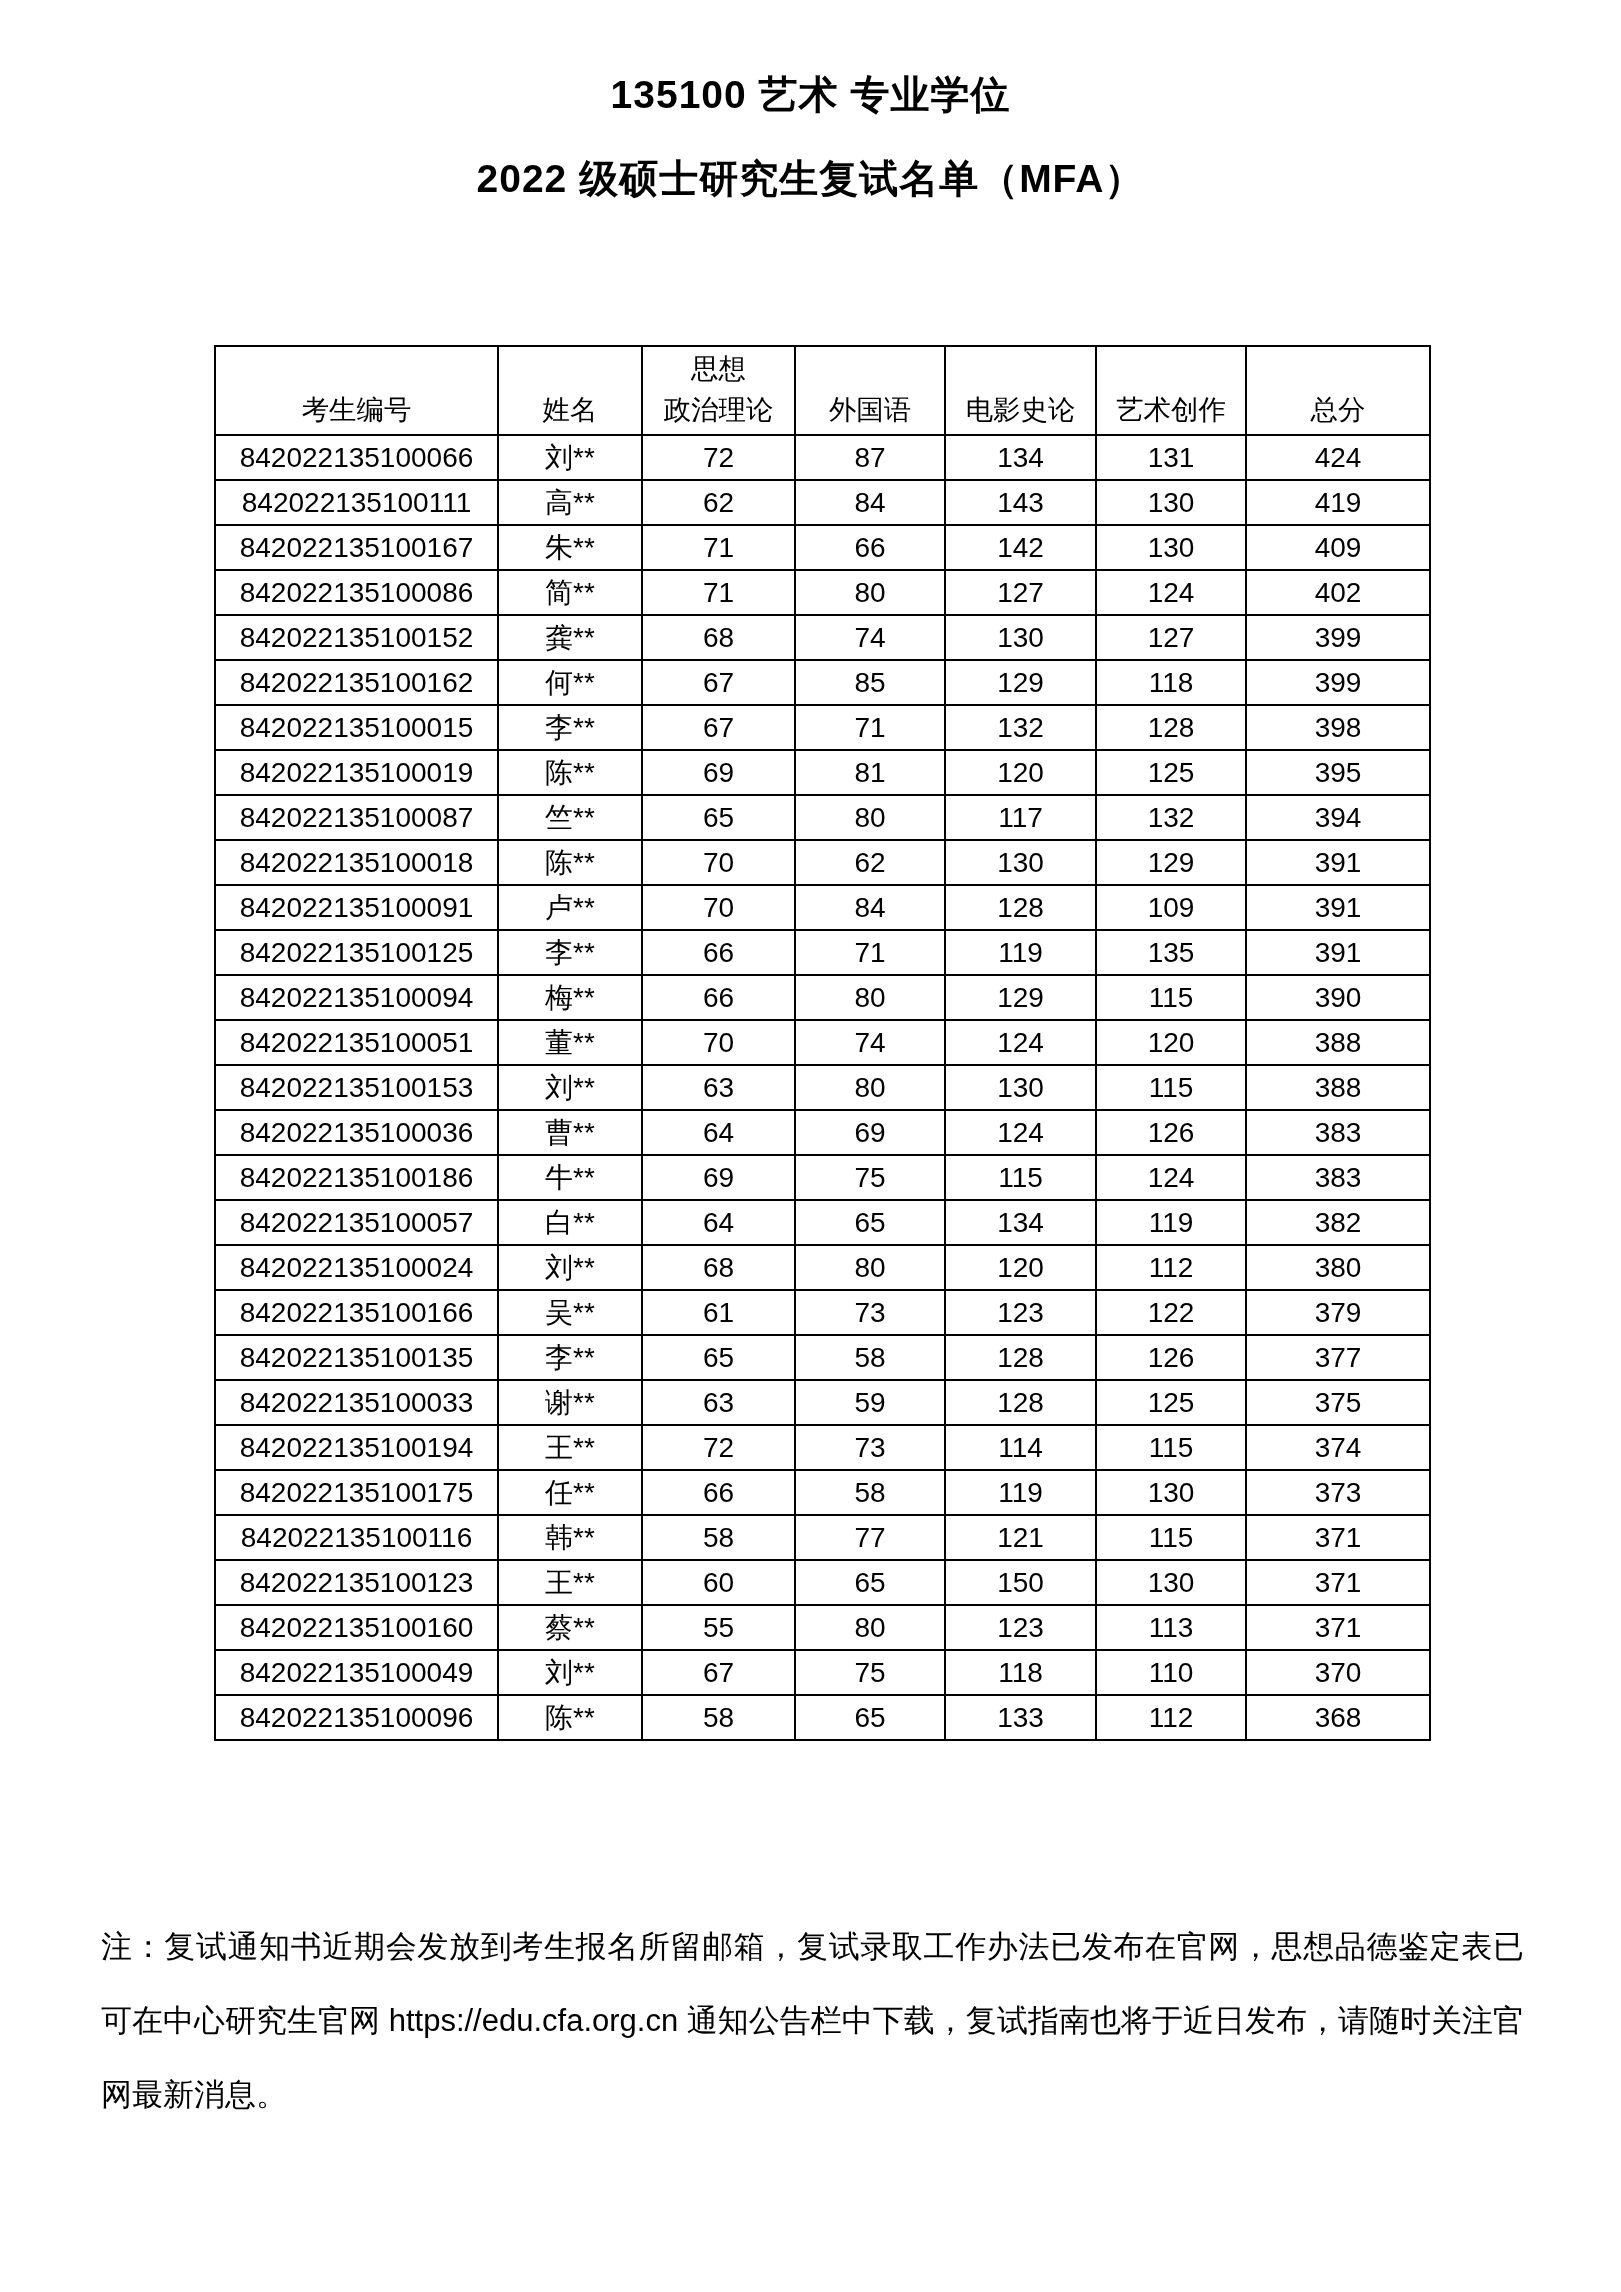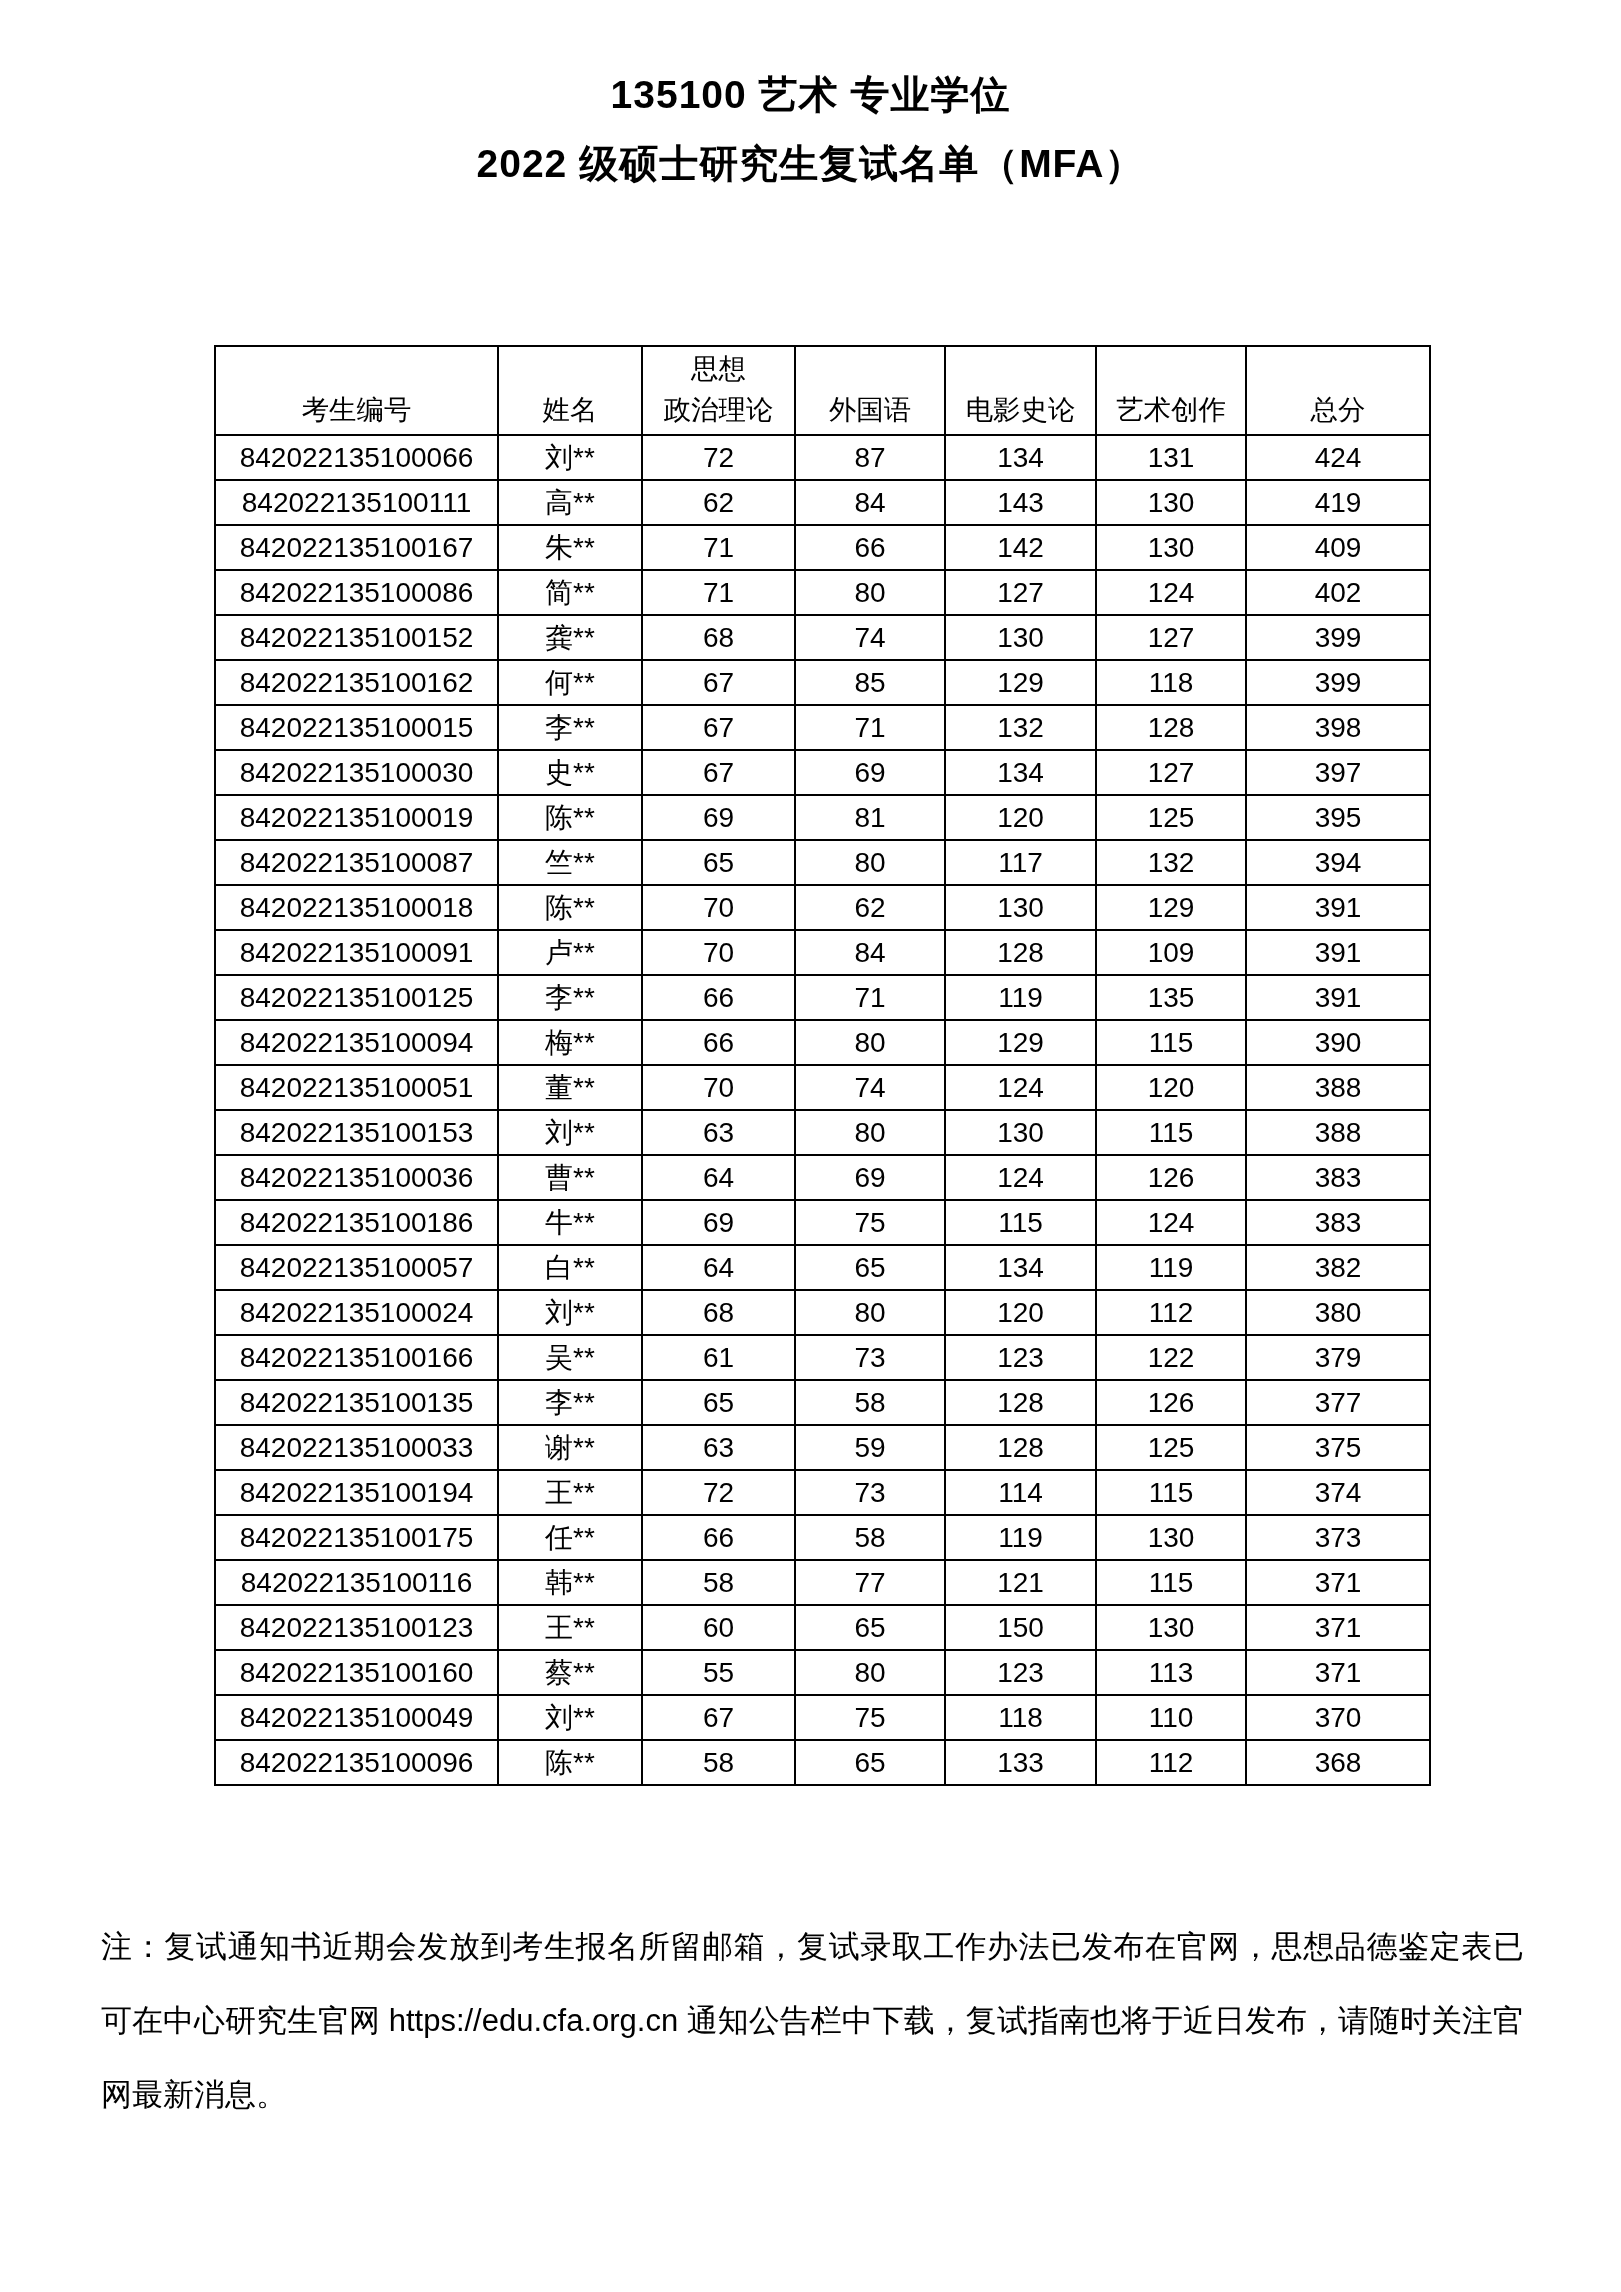--- a/index.html
+++ b/index.html
@@ -18,21 +18,21 @@
     left: 0;
     width: 100%;
     text-align: center;
     font-weight: bold;
     font-size: 39px;
     line-height: 47px;
     letter-spacing: 1px;
     white-space: pre;
   }
   .title-1 { top: 71px; }
-  .title-2 { top: 140px; }
+  .title-2 { top: 155px; }
   table.score-table {
     position: absolute;
     left: 214px;
     top: 345px;
     width: 1215px;
     border-collapse: collapse;
     table-layout: fixed;
     border: 2.9px solid #000;
   }
   table.score-table th,
@@ -169,29 +169,20 @@
         <tr>
           <td>842022135100015</td>
           <td>李**</td>
           <td>67</td>
           <td>71</td>
           <td>132</td>
           <td>128</td>
           <td>398</td>
         </tr>
         <tr>
-          <td>842022135100030</td>
-          <td>史**</td>
-          <td>67</td>
-          <td>69</td>
-          <td>134</td>
-          <td>127</td>
-          <td>397</td>
-        </tr>
-        <tr>
           <td>842022135100019</td>
           <td>陈**</td>
           <td>69</td>
           <td>81</td>
           <td>120</td>
           <td>125</td>
           <td>395</td>
         </tr>
         <tr>
           <td>842022135100087</td>

